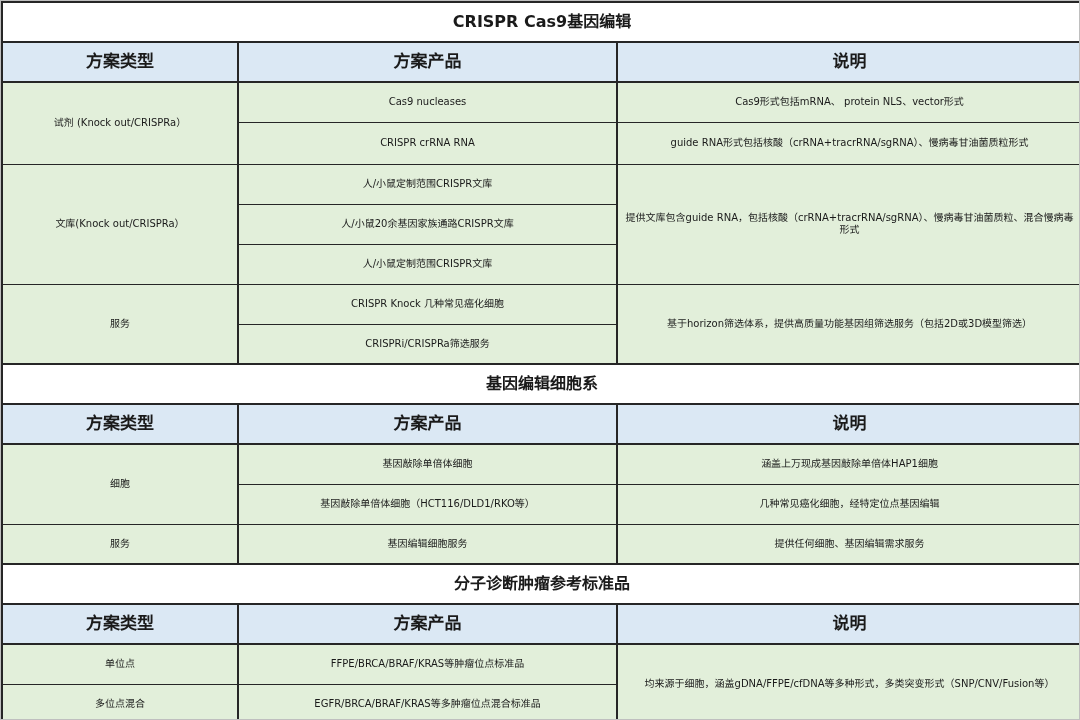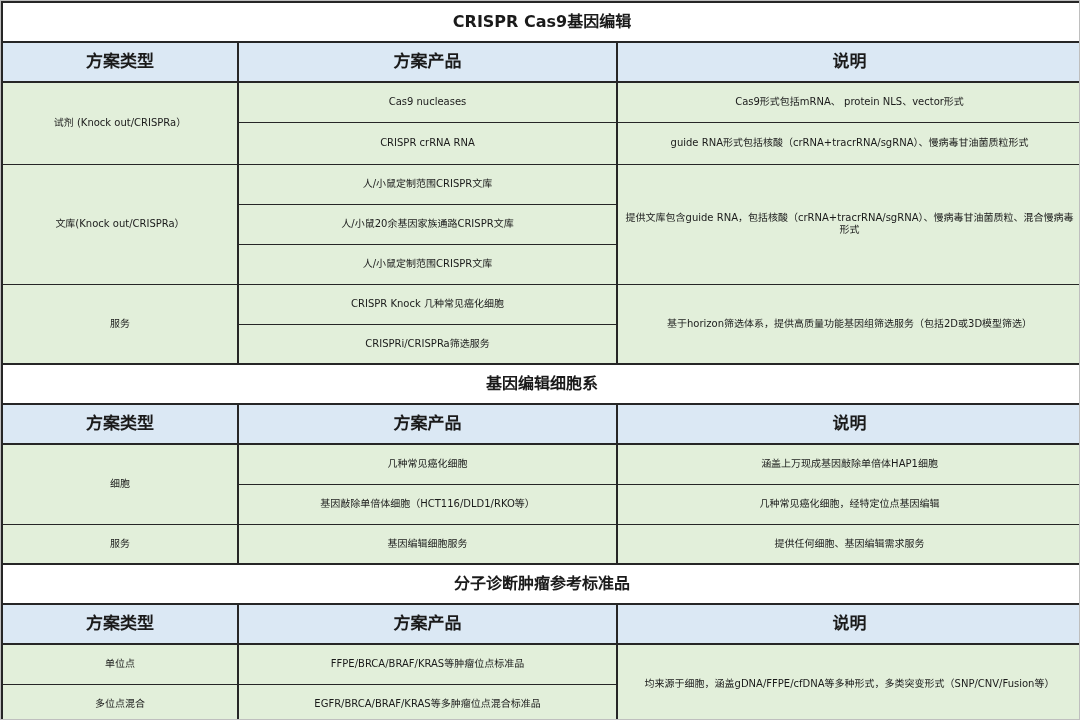--- a/index.html
+++ b/index.html
@@ -118,21 +118,21 @@
         <td colspan="3" class="title-cell">基因编辑细胞系</td>
       </tr>
       <tr class="head-row">
         <td>方案类型</td>
         <td>方案产品</td>
         <td>说明</td>
       </tr>
 
       <tr>
         <td rowspan="2" class="type-cell">细胞</td>
-        <td class="cell">几种常见癌化细胞</td>
+        <td class="cell">基因敲除单倍体细胞</td>
         <td class="desc-cell">涵盖上万现成基因敲除单倍体HAP1细胞</td>
       </tr>
       <tr>
         <td class="cell">基因敲除单倍体细胞（HCT116/DLD1/RKO等）</td>
         <td class="desc-cell">几种常见癌化细胞，经特定位点基因编辑</td>
       </tr>
       <tr>
         <td class="type-cell">服务</td>
         <td class="cell">基因编辑细胞服务</td>
         <td class="desc-cell">提供任何细胞、基因编辑需求服务</td>

